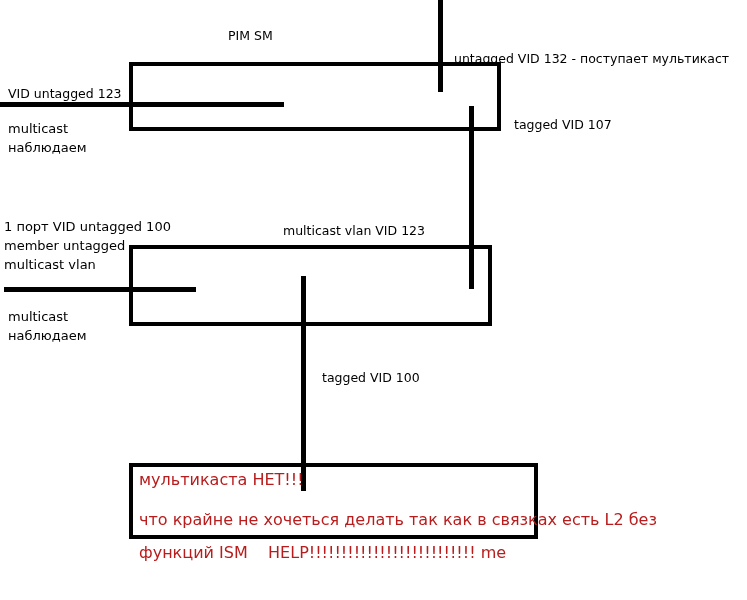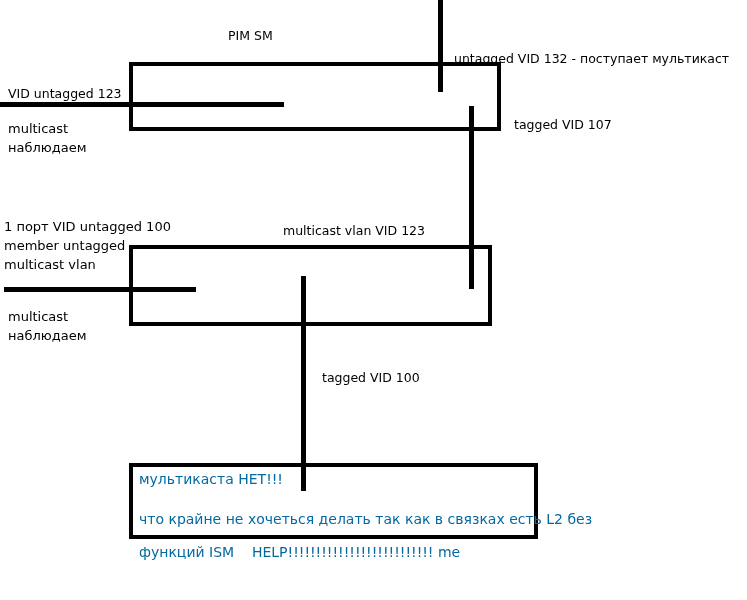--- a/index.html
+++ b/index.html
@@ -44,23 +44,23 @@
   }
   .box {
     position: absolute;
     border: 4px solid #000000;
     background: transparent;
     box-sizing: border-box;
   }
   .boxtext {
     position: absolute;
     font-family: "DejaVu Sans", sans-serif;
-    font-size: 14px;
+    font-size: 16px;
     line-height: 19px;
-    color: #0369a1;
+    color: #b91c1c;
     white-space: pre;
   }
 </style>
 </head>
 <body>
 
 <div id="canvas">
 
   <div class="lbl" style="left:228px; top:26px;">PIM SM</div>
 

